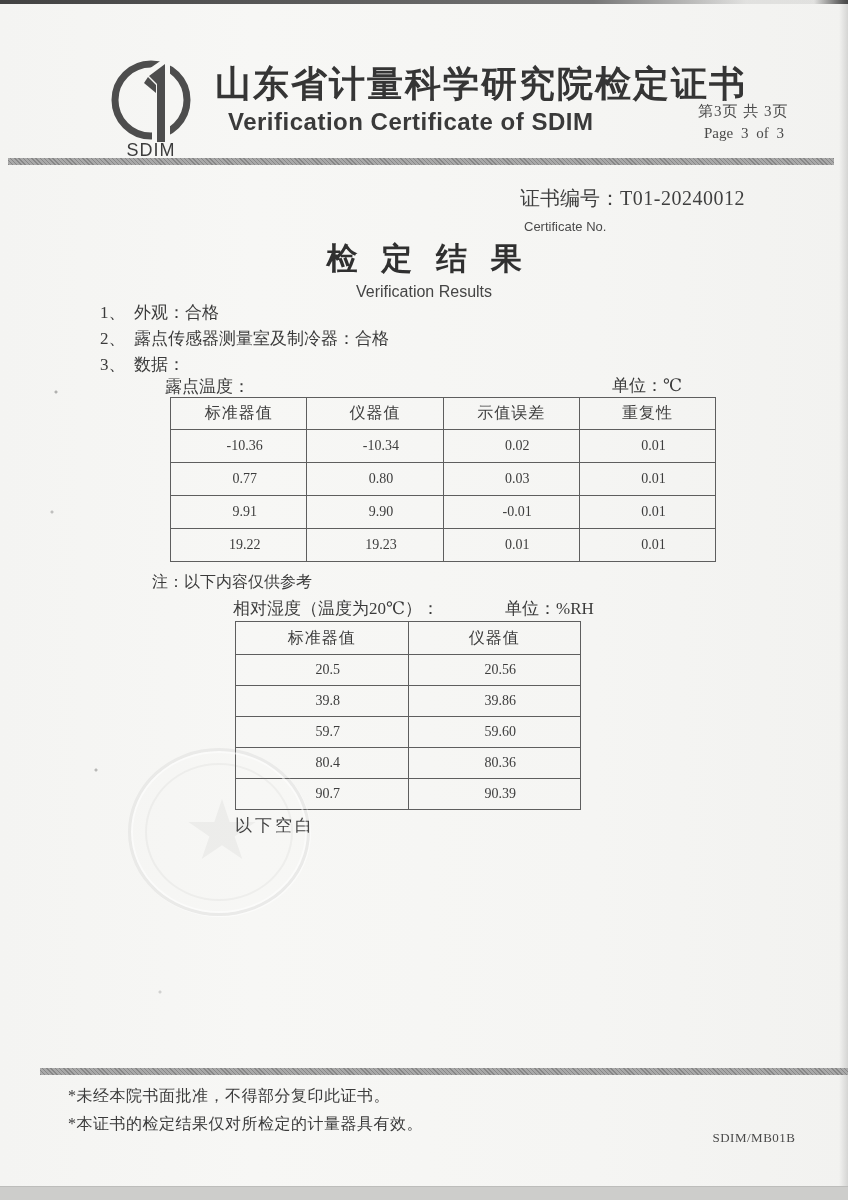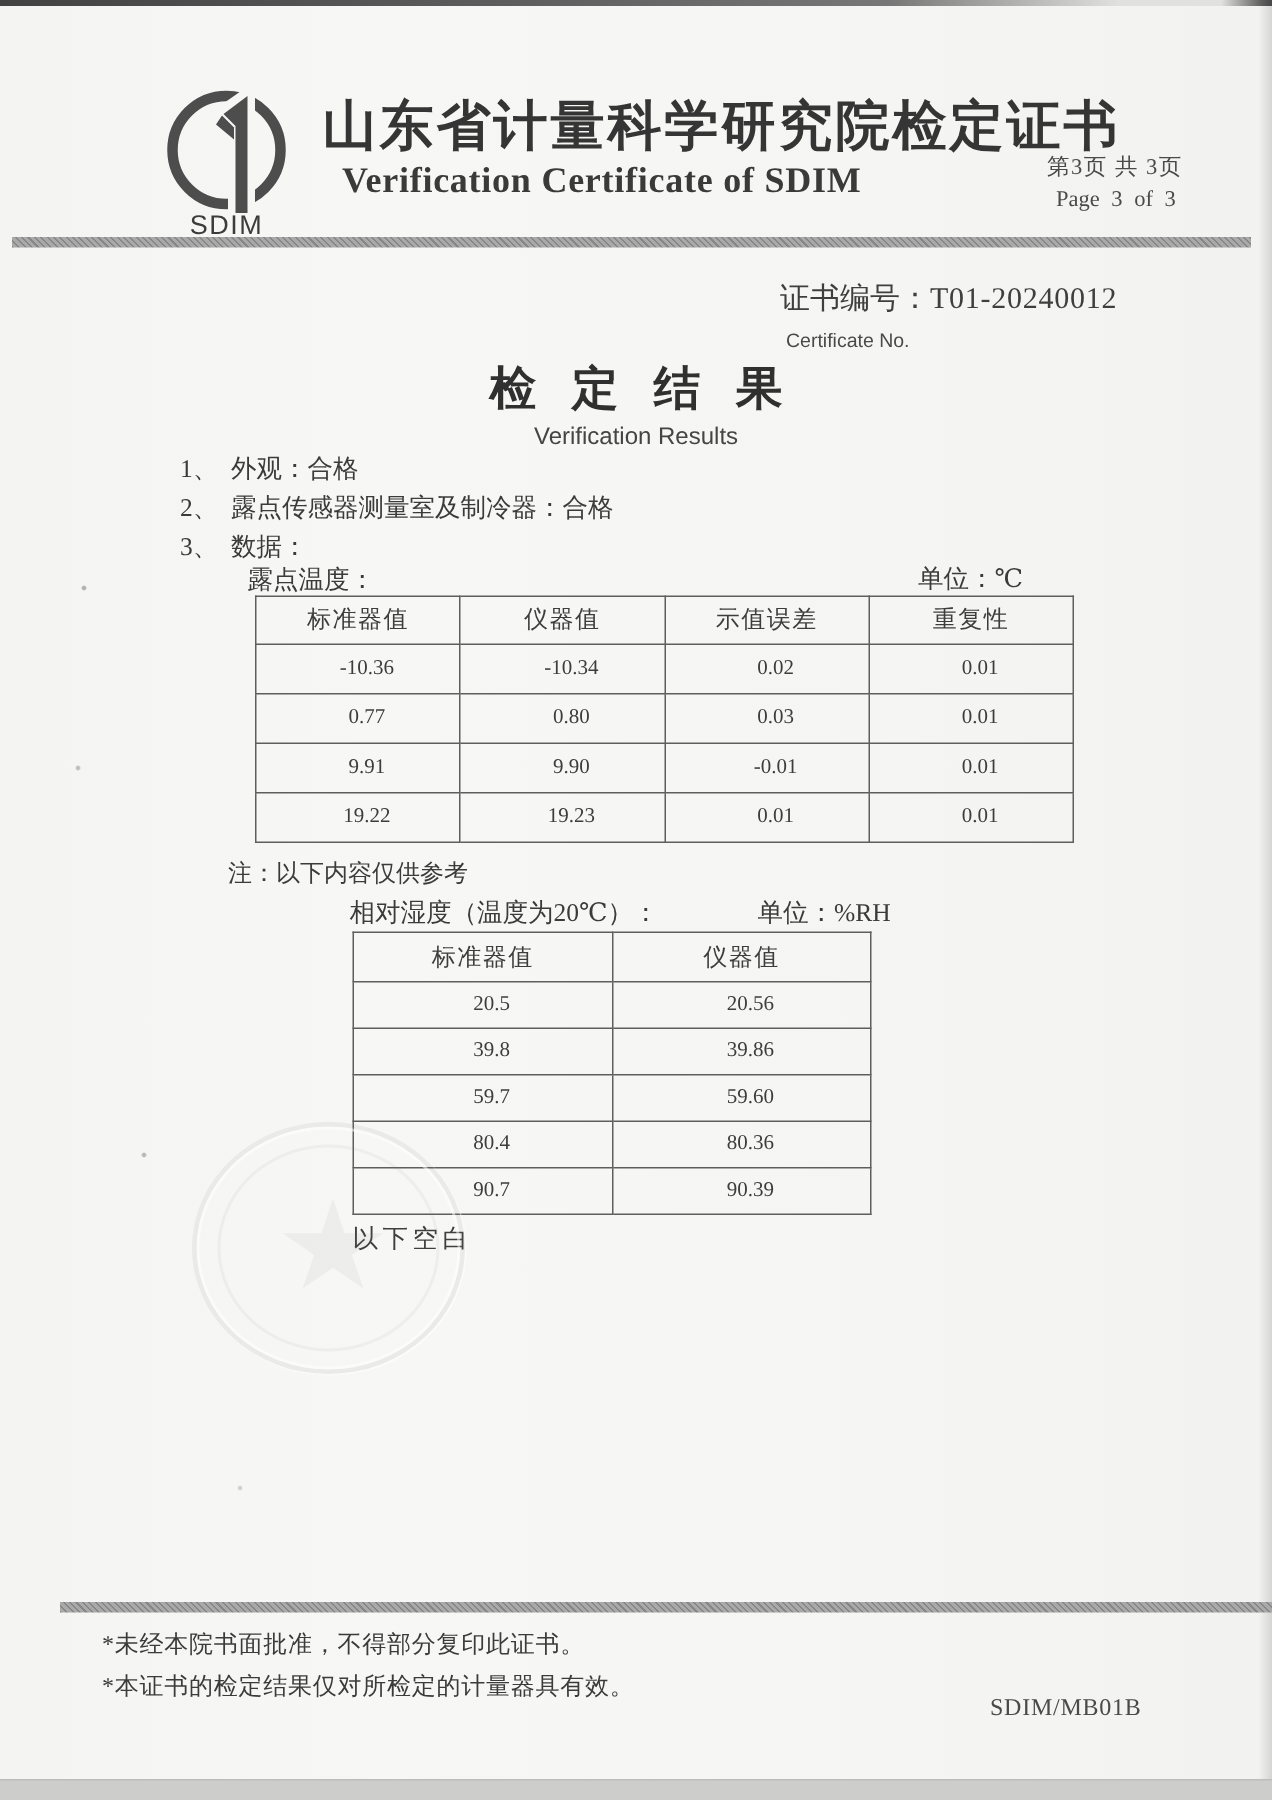--- a/index.html
+++ b/index.html
@@ -52,21 +52,21 @@
     font-weight: normal; font-size: 18px; letter-spacing: 1px; color: #3c3c3c;
     margin-top: -12px;
   }
   .title-cn {
     position: absolute; left: 215px; top: 60px; width: 510px;
     font-size: 36px; font-weight: bold; letter-spacing: 2px; color: #353535;
     white-space: nowrap;
   }
   .title-en {
     position: absolute; left: 228px; top: 108px; width: 480px;
-    font-family: Liberation Serif, serif;
+    font-family: Liberation Sans, sans-serif;
     font-size: 24px; font-weight: bold; color: #3a3a3a; letter-spacing: 0.5px;
   }
   .page-info { position: absolute; left: 698px; top: 102px; width: 140px; color: #4a4a4a; }
   .page-info .cn { font-size: 15px; letter-spacing: 1px; }
   .page-info .en { font-size: 15px; margin-top: 4px; padding-left: 6px; word-spacing: 4px; }
 
   
   .cert-line { position: absolute; left: 520px; top: 185px; font-size: 20px; color: #3f3f3f; }
   .cert-line .num { letter-spacing: 0.5px; }
   .cert-caption {
@@ -80,21 +80,21 @@
     font-size: 31px; font-weight: bold; letter-spacing: 8px; color: #303030;
     text-indent: 8px;
   }
   .heading-en {
     position: absolute; left: 0; top: 283px; width: 100%; text-align: center;
     font-family: "Liberation Sans", "DejaVu Sans", sans-serif;
     font-size: 16px; color: #454545;
   }
 
   
-  .list { position: absolute; left: 120px; top: 304px; font-size: 17px; color: #3b3b3b; }
+  .list { position: absolute; left: 100px; top: 304px; font-size: 17px; color: #3b3b3b; }
   .list .row { margin-bottom: 8px; line-height: 18px; }
   .list .idx { display: inline-block; width: 34px; }
 
   .caption-line { position: absolute; font-size: 17px; color: #3b3b3b; white-space: nowrap; }
   .cap-dew   { left: 165px; top: 375px; }
   .unit-dew  { left: 612px; top: 374px; }
   .cap-hum   { left: 233px; top: 597px; }
   .unit-hum  { left: 505px; top: 597px; }
   .note-line { position: absolute; left: 152px; top: 572px; font-size: 16px; color: #3b3b3b; }
 
@@ -132,22 +132,22 @@
   .seal::after {
     content: ""; position: absolute; left: 56px; top: 48px; width: 70px; height: 66px;
     background: rgba(125,125,125,0.08);
     clip-path: polygon(50% 0%, 61% 35%, 98% 35%, 68% 57%, 79% 91%, 50% 70%, 21% 91%, 32% 57%, 2% 35%, 39% 35%);
   }
 
   
   .footnotes { position: absolute; left: 68px; top: 1086px; font-size: 16px; color: #3b3b3b; }
   .footnotes div { margin-bottom: 7px; letter-spacing: 0.5px; }
   .form-code {
-    position: absolute; left: 660px; top: 1130px; width: 140px; text-align: left;
-    font-size: 16px; color: #4a4a4a; letter-spacing: 0.5px;
+    position: absolute; left: 684px; top: 1130px; width: 140px; text-align: center;
+    font-size: 13px; color: #4a4a4a; letter-spacing: 0.5px;
   }
 </style>
 </head>
 <body>
 
 <div class="scan">
 
   <div class="edge-top"></div>
   <div class="edge-right"></div>
   <div class="edge-bottom"></div>

